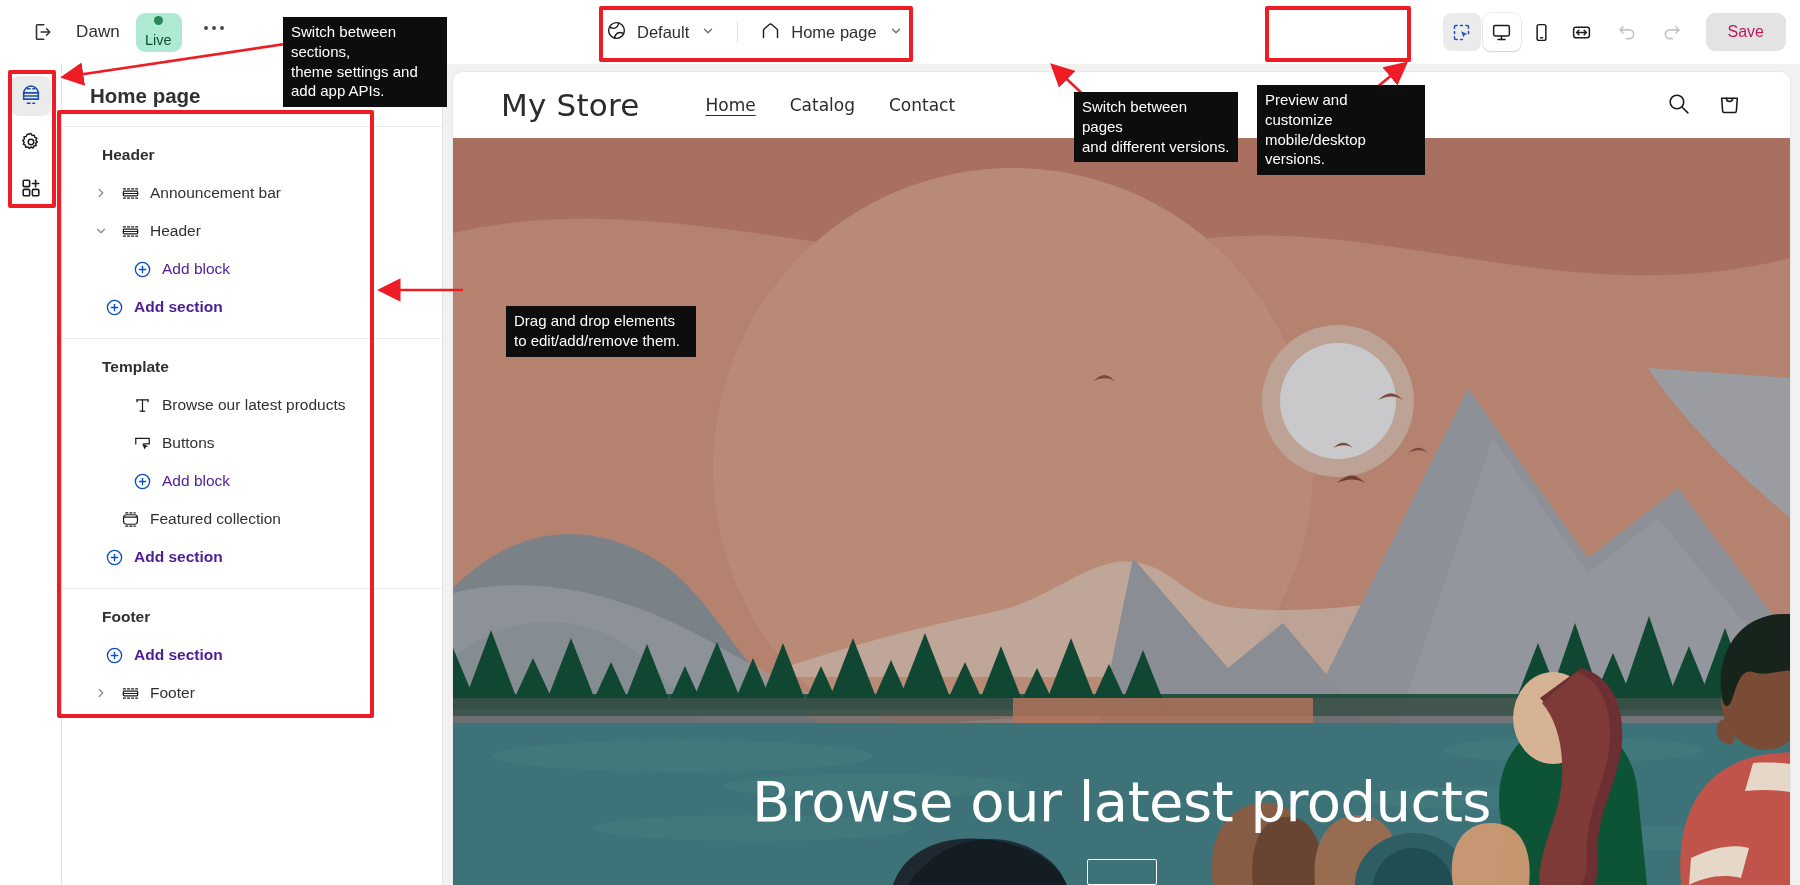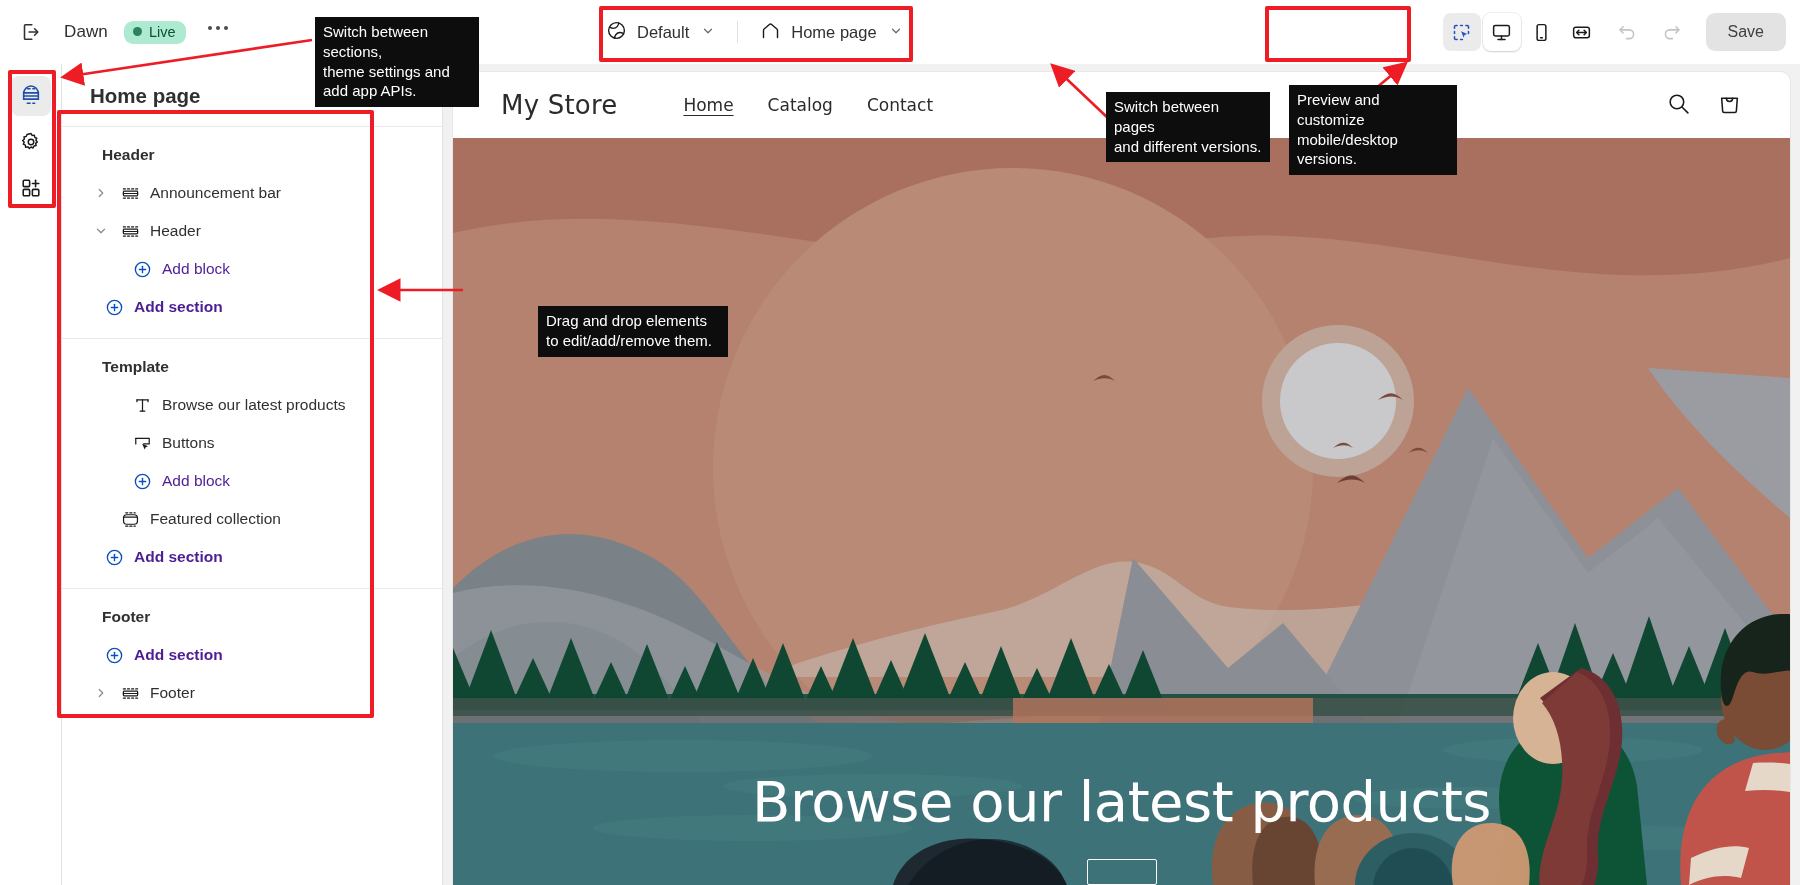--- a/index.html
+++ b/index.html
@@ -8,30 +8,30 @@
     font-family: "Liberation Sans", sans-serif;
     background: #f1f1f1; overflow: hidden;
   }
   .app { position: relative; width: 1800px; height: 885px; background: #f1f1f1; }
 
   
   .topbar {
     position: absolute; top: 0; left: 0; width: 1800px; height: 64px;
     background: #fff; display: flex; align-items: center;
   }
-  .tb-left { display: flex; align-items: center; gap: 0; padding-left: 10px; }
+  .tb-left { display: flex; align-items: center; gap: 0; padding-left: 22px; }
   .icon-btn {
     width: 40px; height: 40px; border-radius: 8px; border: none; background: transparent;
     display: flex; align-items: center; justify-content: center; cursor: pointer;
   }
   .theme-name { font-size: 17px; color: #303030; margin-left: 14px; letter-spacing: .1px; }
   .live-badge {
     margin-left: 16px; background: #aee9d1; color: #0c5132;
     font-size: 14.5px; border-radius: 9px; padding: 3px 11px 4px 9px;
-    display: flex; align-items: center; gap: 7px; font-weight: 400;
+    display: flex; align-items: center; gap: 7px; font-weight: 400; flex-direction: column;
   }
   .live-dot { width: 9px; height: 9px; border-radius: 50%; background: #29845a; display: inline-block; }
   .dots-btn { margin-left: 12px; font-size: 22px; color: #4a4a4a; letter-spacing: 1.5px;
     line-height: 10px; padding-bottom: 9px; }
 
   
   .tb-center {
     position: absolute; left: 592px; top: 10px; height: 44px;
     display: flex; align-items: center; background: #fff; border-radius: 10px;
   }
@@ -51,21 +51,21 @@
   }
   .dev-btn {
     width: 38px; height: 38px; border-radius: 8px; border: none; background: transparent;
     display: flex; align-items: center; justify-content: center; cursor: pointer;
   }
   .dev-btn.sel { background: #ebebeb; }
   .dev-btn.sel-white { background: #fff; box-shadow: 0 1px 2px rgba(0,0,0,.14), 0 0 0 1px rgba(0,0,0,.06); }
   .hist-btn { width: 40px; height: 40px; }
   .save-btn {
     margin-left: 10px; height: 38px; padding: 0 22px; border: none; border-radius: 9px;
-    background: #e3e3e3; color: #404040; font-size: 16px; cursor: default;
+    background: #e3e3e3; color: #be185d; font-size: 16px; cursor: default;
     font-family: "Liberation Sans", sans-serif;
   }
 
   
   .rail {
     position: absolute; left: 0; top: 64px; width: 62px; height: 821px;
     background: #fff; border-right: 1px solid #e3e3e3;
     display: flex; flex-direction: column; align-items: center; padding-top: 12px; gap: 6px;
   }
   .rail-btn {
@@ -102,21 +102,21 @@
   }
   .store {
     width: 1337px; height: 813px; background: #fff; border-radius: 10px 10px 0 0;
     overflow: hidden; box-shadow: 0 0 0 1px rgba(0,0,0,.04);
     position: relative;
   }
   .store-header {
     height: 66px; display: flex; align-items: center; padding: 0 48px;
     background: #fff;
   }
-  .store-logo { font-size: 26px; color: #2b2b2b; font-family: "DejaVu Sans", sans-serif; font-weight: 400; letter-spacing: .2px; }
+  .store-logo { font-size: 31px; color: #2b2b2b; font-family: "DejaVu Sans", sans-serif; font-weight: 400; letter-spacing: .2px; }
   .store-nav { display: flex; align-items: center; gap: 34px; margin-left: 66px; }
   .store-nav a {
     font-size: 17px; color: #2b2b2b; text-decoration: none;
     font-family: "DejaVu Sans", sans-serif; cursor: pointer;
   }
   .store-nav a.active { text-decoration: underline; text-underline-offset: 4px; }
   .store-actions { margin-left: auto; display: flex; align-items: center; gap: 26px; }
 
   
   .hero { position: relative; width: 1337px; height: 747px; overflow: hidden; background: #3d7279; }
@@ -135,21 +135,21 @@
     padding: 12px 34px; font-size: 16px; border-radius: 2px; margin-bottom: 0;
     font-family: "DejaVu Sans", sans-serif; cursor: pointer;
   }
 
   
   .anno { position: absolute; left: 0; top: 0; width: 1800px; height: 885px; pointer-events: none; }
   .box { position: absolute; border: 4px solid #ee1c25; border-radius: 2px; }
   .tip {
     position: absolute; background: #0d0d0d; color: #fff;
     font-size: 15px; line-height: 1.32; padding: 5px 8px 6px 8px;
-    font-family: "Liberation Sans", sans-serif; white-space: pre-line; margin-left: 32px;
+    font-family: "Liberation Sans", sans-serif; white-space: pre-line;
   }
   .anno svg { position: absolute; left: 0; top: 0; width: 1800px; height: 885px; }
 </style>
 </head>
 <body>
 
 <div class="app">
 
   <div class="topbar">
     <div class="tb-left">

